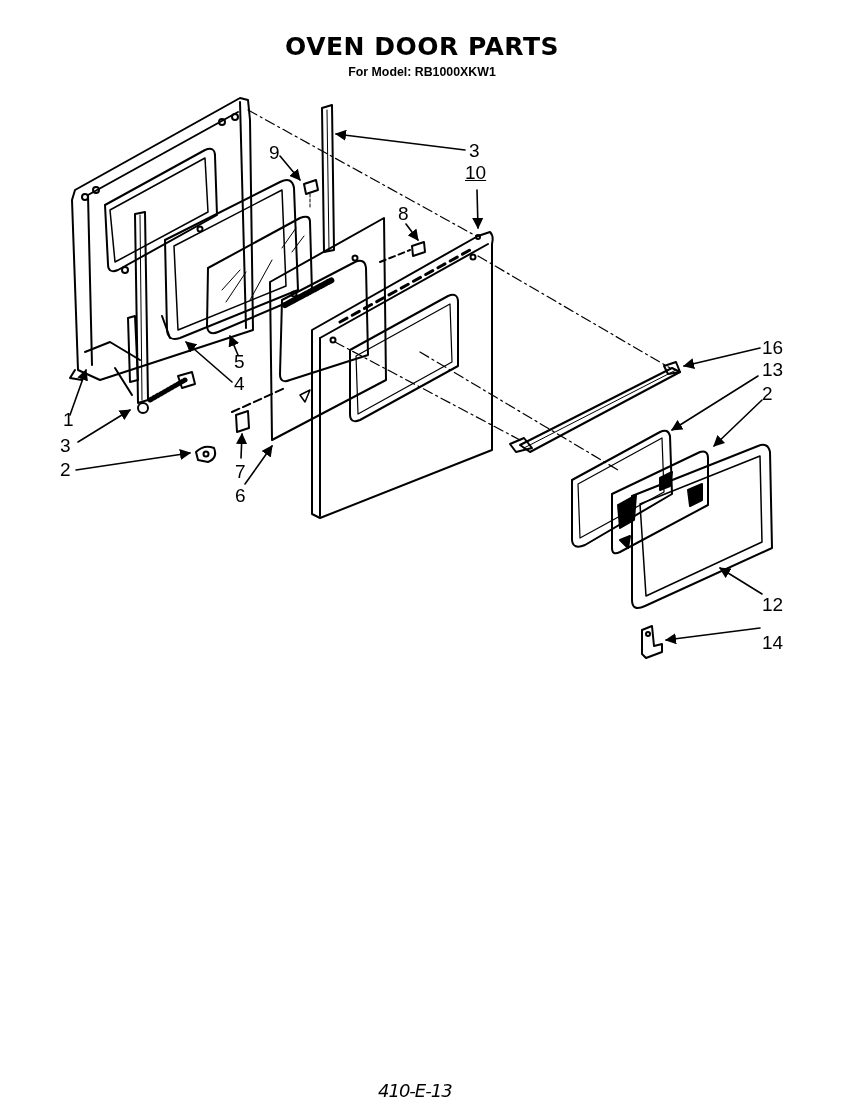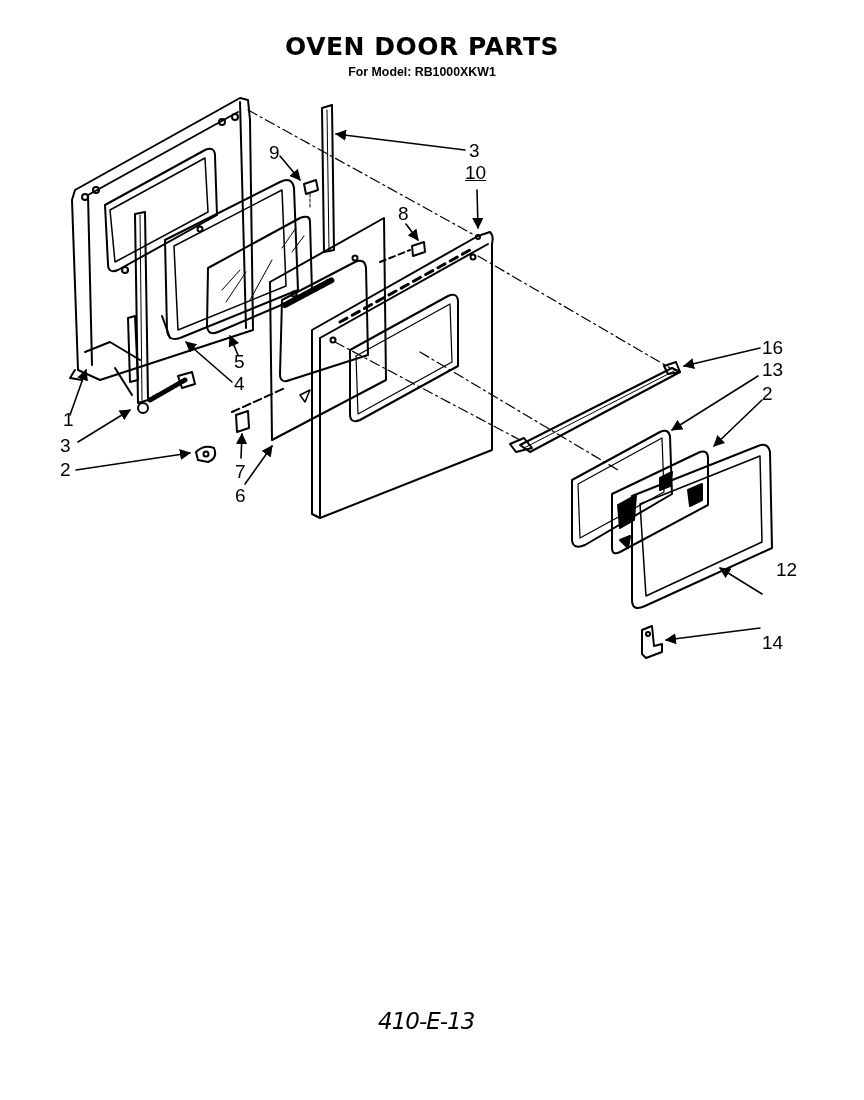--- a/index.html
+++ b/index.html
@@ -1,21 +1,21 @@
 <!DOCTYPE html>
 <html><head>
   <meta charset="utf-8">
   <style>
     html, body { margin: 0; padding: 0; background: #ffffff; }
     body { width: 864px; height: 1100px; position: relative; overflow: hidden; font-family: "DejaVu Sans", sans-serif; color: #000; }
     .title { position: absolute; left: 0; width: 864px; top: 32px; text-align: center; font-family: "DejaVu Sans", sans-serif; font-weight: bold; font-size: 25px; letter-spacing: 0.5px; transform: translateX(-10px); }
     .subtitle { position: absolute; left: 0; width: 864px; top: 64px; text-align: center; font-family: "Liberation Sans", sans-serif; font-weight: bold; font-size: 13px; transform: translateX(-10px) scaleX(0.95); }
     svg.diagram { position: absolute; left: 0; top: 0; }
     .callout { position: absolute; font-family: "Liberation Sans", sans-serif; font-size: 19px; line-height: 1; }
-    .footer-code { position: absolute; left: 378px; top: 1008px; font-family: "DejaVu Sans", sans-serif; font-style: italic; font-size: 23px; letter-spacing: -1px; text-align: center; }
+    .footer-code { position: absolute; left: 378px; top: 1080px; font-family: "DejaVu Sans", sans-serif; font-style: italic; font-size: 18px; letter-spacing: -1px; text-align: center; }
   </style>
 </head>
 <body>
 
 <div class="title">OVEN DOOR PARTS</div>
 <div class="subtitle">For Model: RB1000XKW1</div>
 
 <svg class="diagram" width="864" height="1100" viewBox="0 0 864 1100" xmlns="http://www.w3.org/2000/svg" fill="none" stroke="#000" stroke-width="2" stroke-linejoin="round" stroke-linecap="round">
 
   <g>
@@ -169,18 +169,18 @@
 <span class="callout" style="left:60px;top:436px;">3</span>
 <span class="callout" style="left:469px;top:141px;">3</span>
 <span class="callout" style="left:234px;top:374px;">4</span>
 <span class="callout" style="left:234px;top:352px;">5</span>
 <span class="callout" style="left:235px;top:486px;">6</span>
 <span class="callout" style="left:235px;top:462px;">7</span>
 <span class="callout" style="left:398px;top:204px;">8</span>
 <span class="callout" style="left:269px;top:143px;">9</span>
 <span class="callout" style="left:465px;top:163px;text-decoration:underline;">10</span>
 <span class="callout" style="left:762px;top:338px;">16</span>
-<span class="callout" style="left:762px;top:560px;margin-left:14px;">12</span>
+<span class="callout" style="left:762px;top:595px;">12</span>
 <span class="callout" style="left:762px;top:360px;">13</span>
 <span class="callout" style="left:762px;top:618px;margin-top:15px;">14</span>
 <span class="callout" style="left:762px;top:384px;">2</span>
 
 <div class="footer-code">410-E-13</div>
 
 </body></html>

